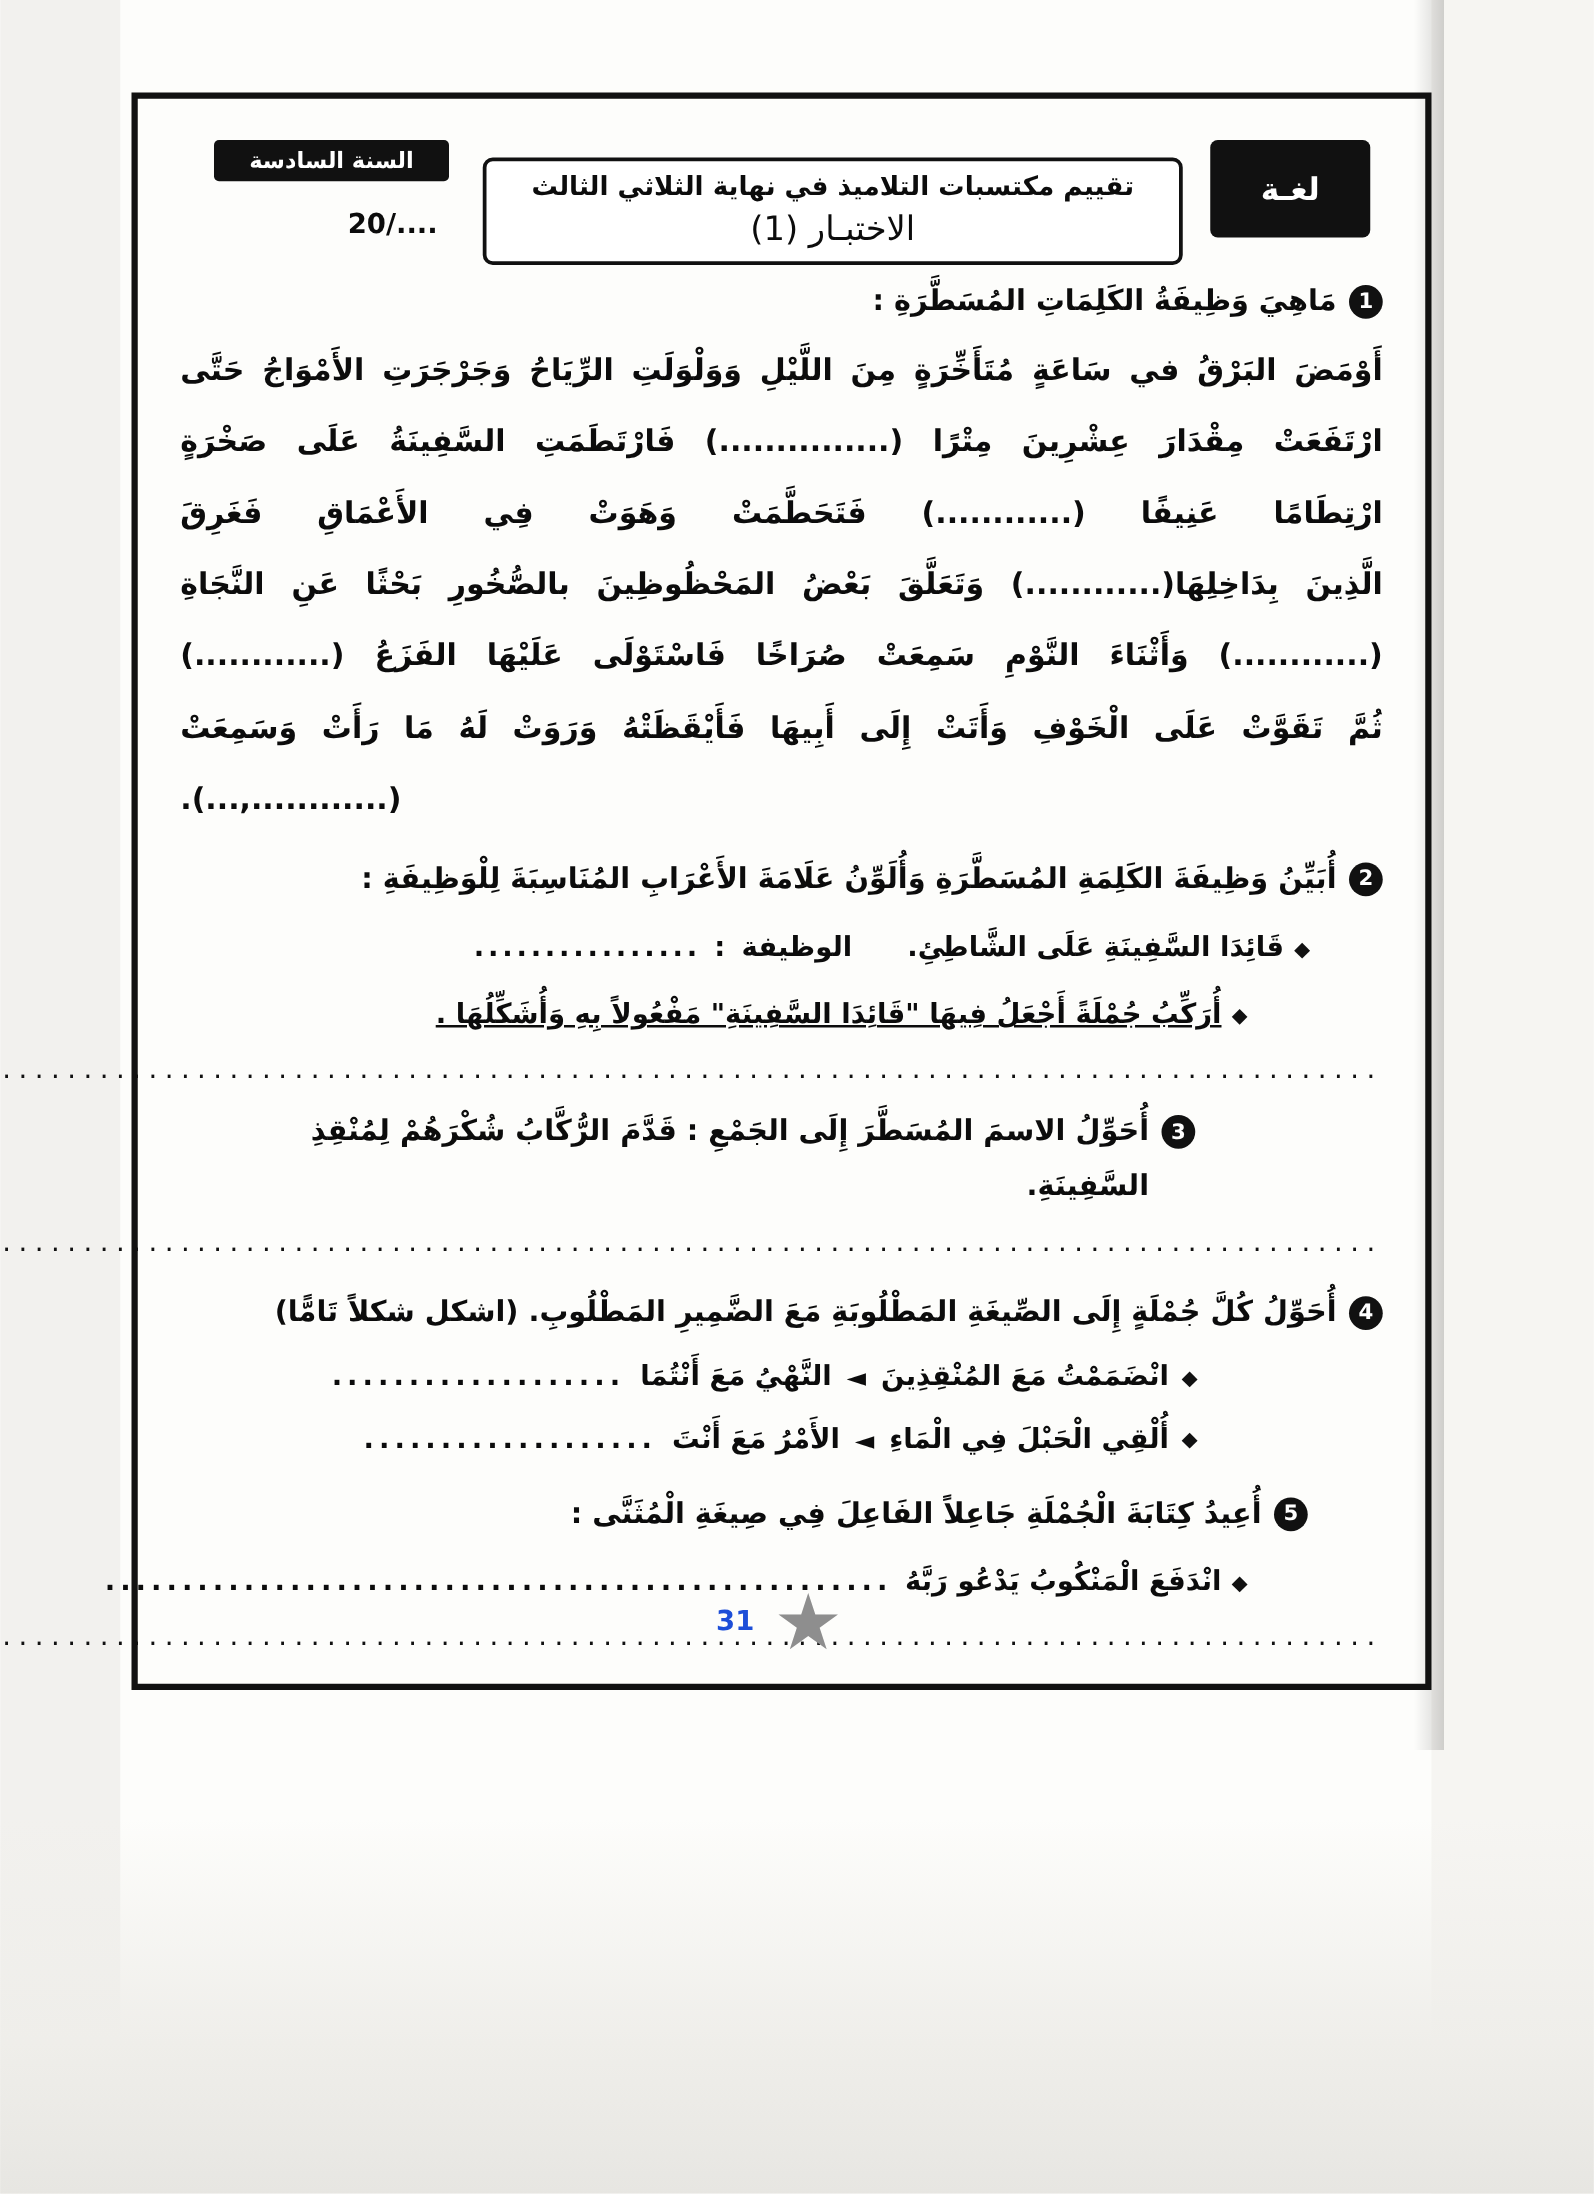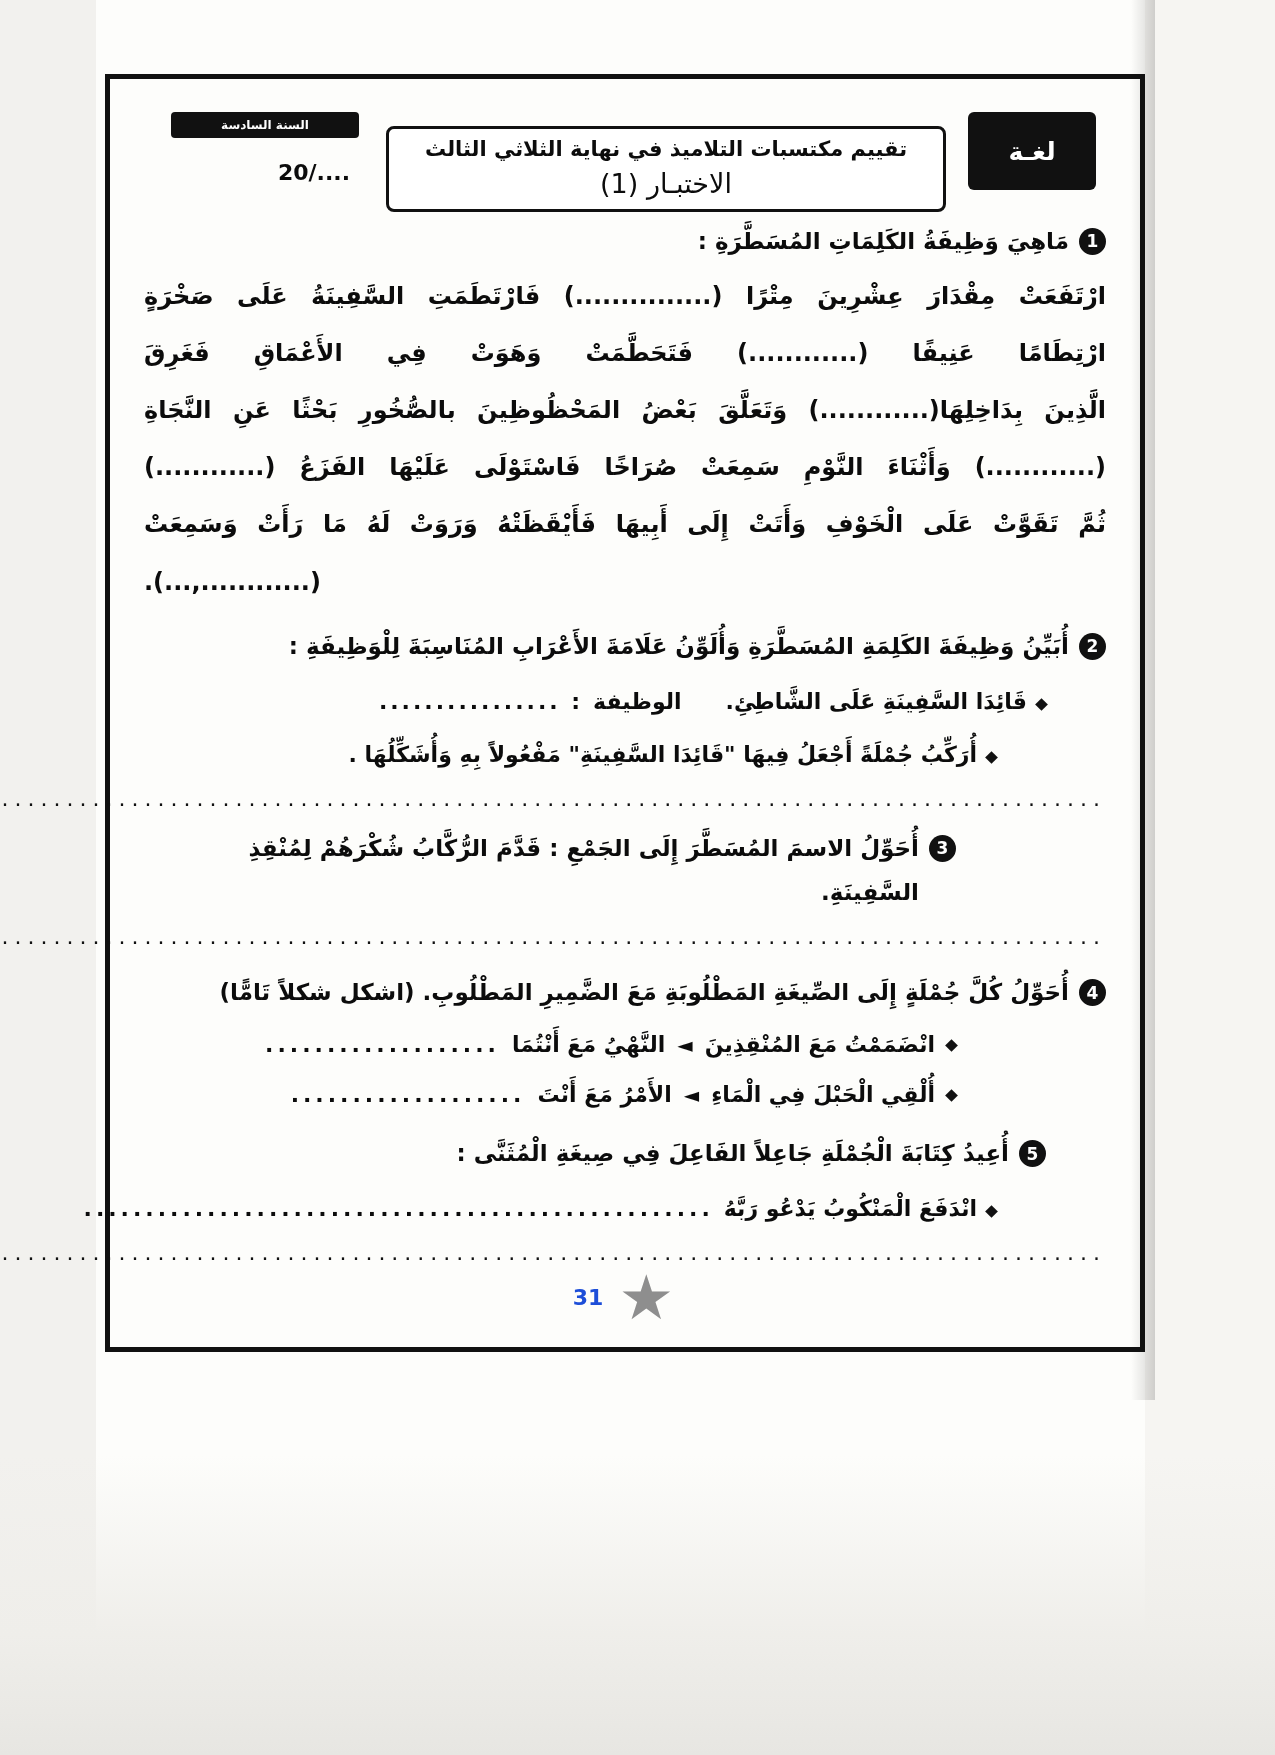--- a/index.html
+++ b/index.html
@@ -118,21 +118,21 @@
   .hdr-right-group {
     position: absolute;
     left: 6px;
     top: 8px;
     width: 230px;
     text-align: center;
   }
   .hdr-year {
     background: #111;
     color: #fff;
-    font-size: 12px;
+    font-size: 18px;
     font-weight: bold;
     padding: 6px 4px;
     border-radius: 4px;
     display: inline-block;
     min-width: 180px;
   }
   .hdr-mark {
     margin-top: 22px;
     font-size: 22px;
     font-weight: bold;
@@ -270,20 +270,21 @@
         <div class="hdr-year">السنة السادسة</div>
         <div class="hdr-mark">20/....</div>
       </div>
     </div>
 
     <div class="ex">
       <div class="ex-head">
         <div class="num-bullet">1</div>
         <div class="ex-head-text">مَاهِيَ وَظِيفَةُ الكَلِمَاتِ المُسَطَّرَةِ :</div>
       </div>
+      <div class="body-text">أَوْمَضَ البَرْقُ في سَاعَةٍ مُتَأَخِّرَةٍ مِنَ اللَّيْلِ وَوَلْوَلَتِ الرِّيَاحُ وَجَرْجَرَتِ الأَمْوَاجُ حَتَّى</div>
       <div class="body-text">ارْتَفَعَتْ مِقْدَارَ عِشْرِينَ مِتْرًا (...............) فَارْتَطَمَتِ السَّفِينَةُ عَلَى صَخْرَةٍ</div>
       <div class="body-text">ارْتِطَامًا عَنِيفًا (............) فَتَحَطَّمَتْ وَهَوَتْ فِي الأَعْمَاقِ فَغَرِقَ</div>
       <div class="body-text">الَّذِينَ بِدَاخِلِهَا(............) وَتَعَلَّقَ بَعْضُ المَحْظُوظِينَ بالصُّخُورِ بَحْثًا عَنِ النَّجَاةِ</div>
       <div class="body-text">(............) وَأَثْنَاءَ النَّوْمِ سَمِعَتْ صُرَاخًا فَاسْتَوْلَى عَلَيْهَا الفَزَعُ (............)</div>
       <div class="body-text">ثُمَّ تَقَوَّتْ عَلَى الْخَوْفِ وَأَتَتْ إِلَى أَبِيهَا فَأَيْقَظَتْهُ وَرَوَتْ لَهُ مَا رَأَتْ وَسَمِعَتْ</div>
       <div class="body-text" style="text-align:left; text-align-last:left;">(............,...).</div>
     </div>
 
     <div class="ex" style="margin-top:18px;">
       <div class="ex-head">
@@ -291,21 +292,21 @@
         <div class="ex-head-text">أُبَيِّنُ وَظِيفَةَ الكَلِمَةِ المُسَطَّرَةِ وَأُلَوِّنُ عَلَامَةَ الأَعْرَابِ المُنَاسِبَةَ لِلْوَظِيفَةِ :</div>
       </div>
 
       <div class="bullet-line" style="padding-right:60px;">
         <span class="dia"></span>
         <span class="bl-main">قَائِدَا السَّفِينَةِ عَلَى الشَّاطِئِ.</span>
         <span style="margin-right:34px;">الوظيفة</span>
         <span class="dots-lead">: ................</span>
       </div>
 
-      <div class="bullet-line" style="padding-right:110px;">
+      <div class="bullet-line" style="padding-right:110px;text-decoration:underline;">
         <span class="dia"></span>
         <span class="bl-main">أُرَكِّبُ جُمْلَةً أَجْعَلُ فِيهَا "قَائِدَا السَّفِينَةِ" مَفْعُولاً بِهِ وَأُشَكِّلُهَا .</span>
       </div>
 
       <div class="answer-line">............................................................................................................</div>
     </div>
 
     <div class="ex" style="margin-top:16px;">
       <div class="ex-head" style="padding-right:150px;">
         <div class="num-bullet">3</div>

